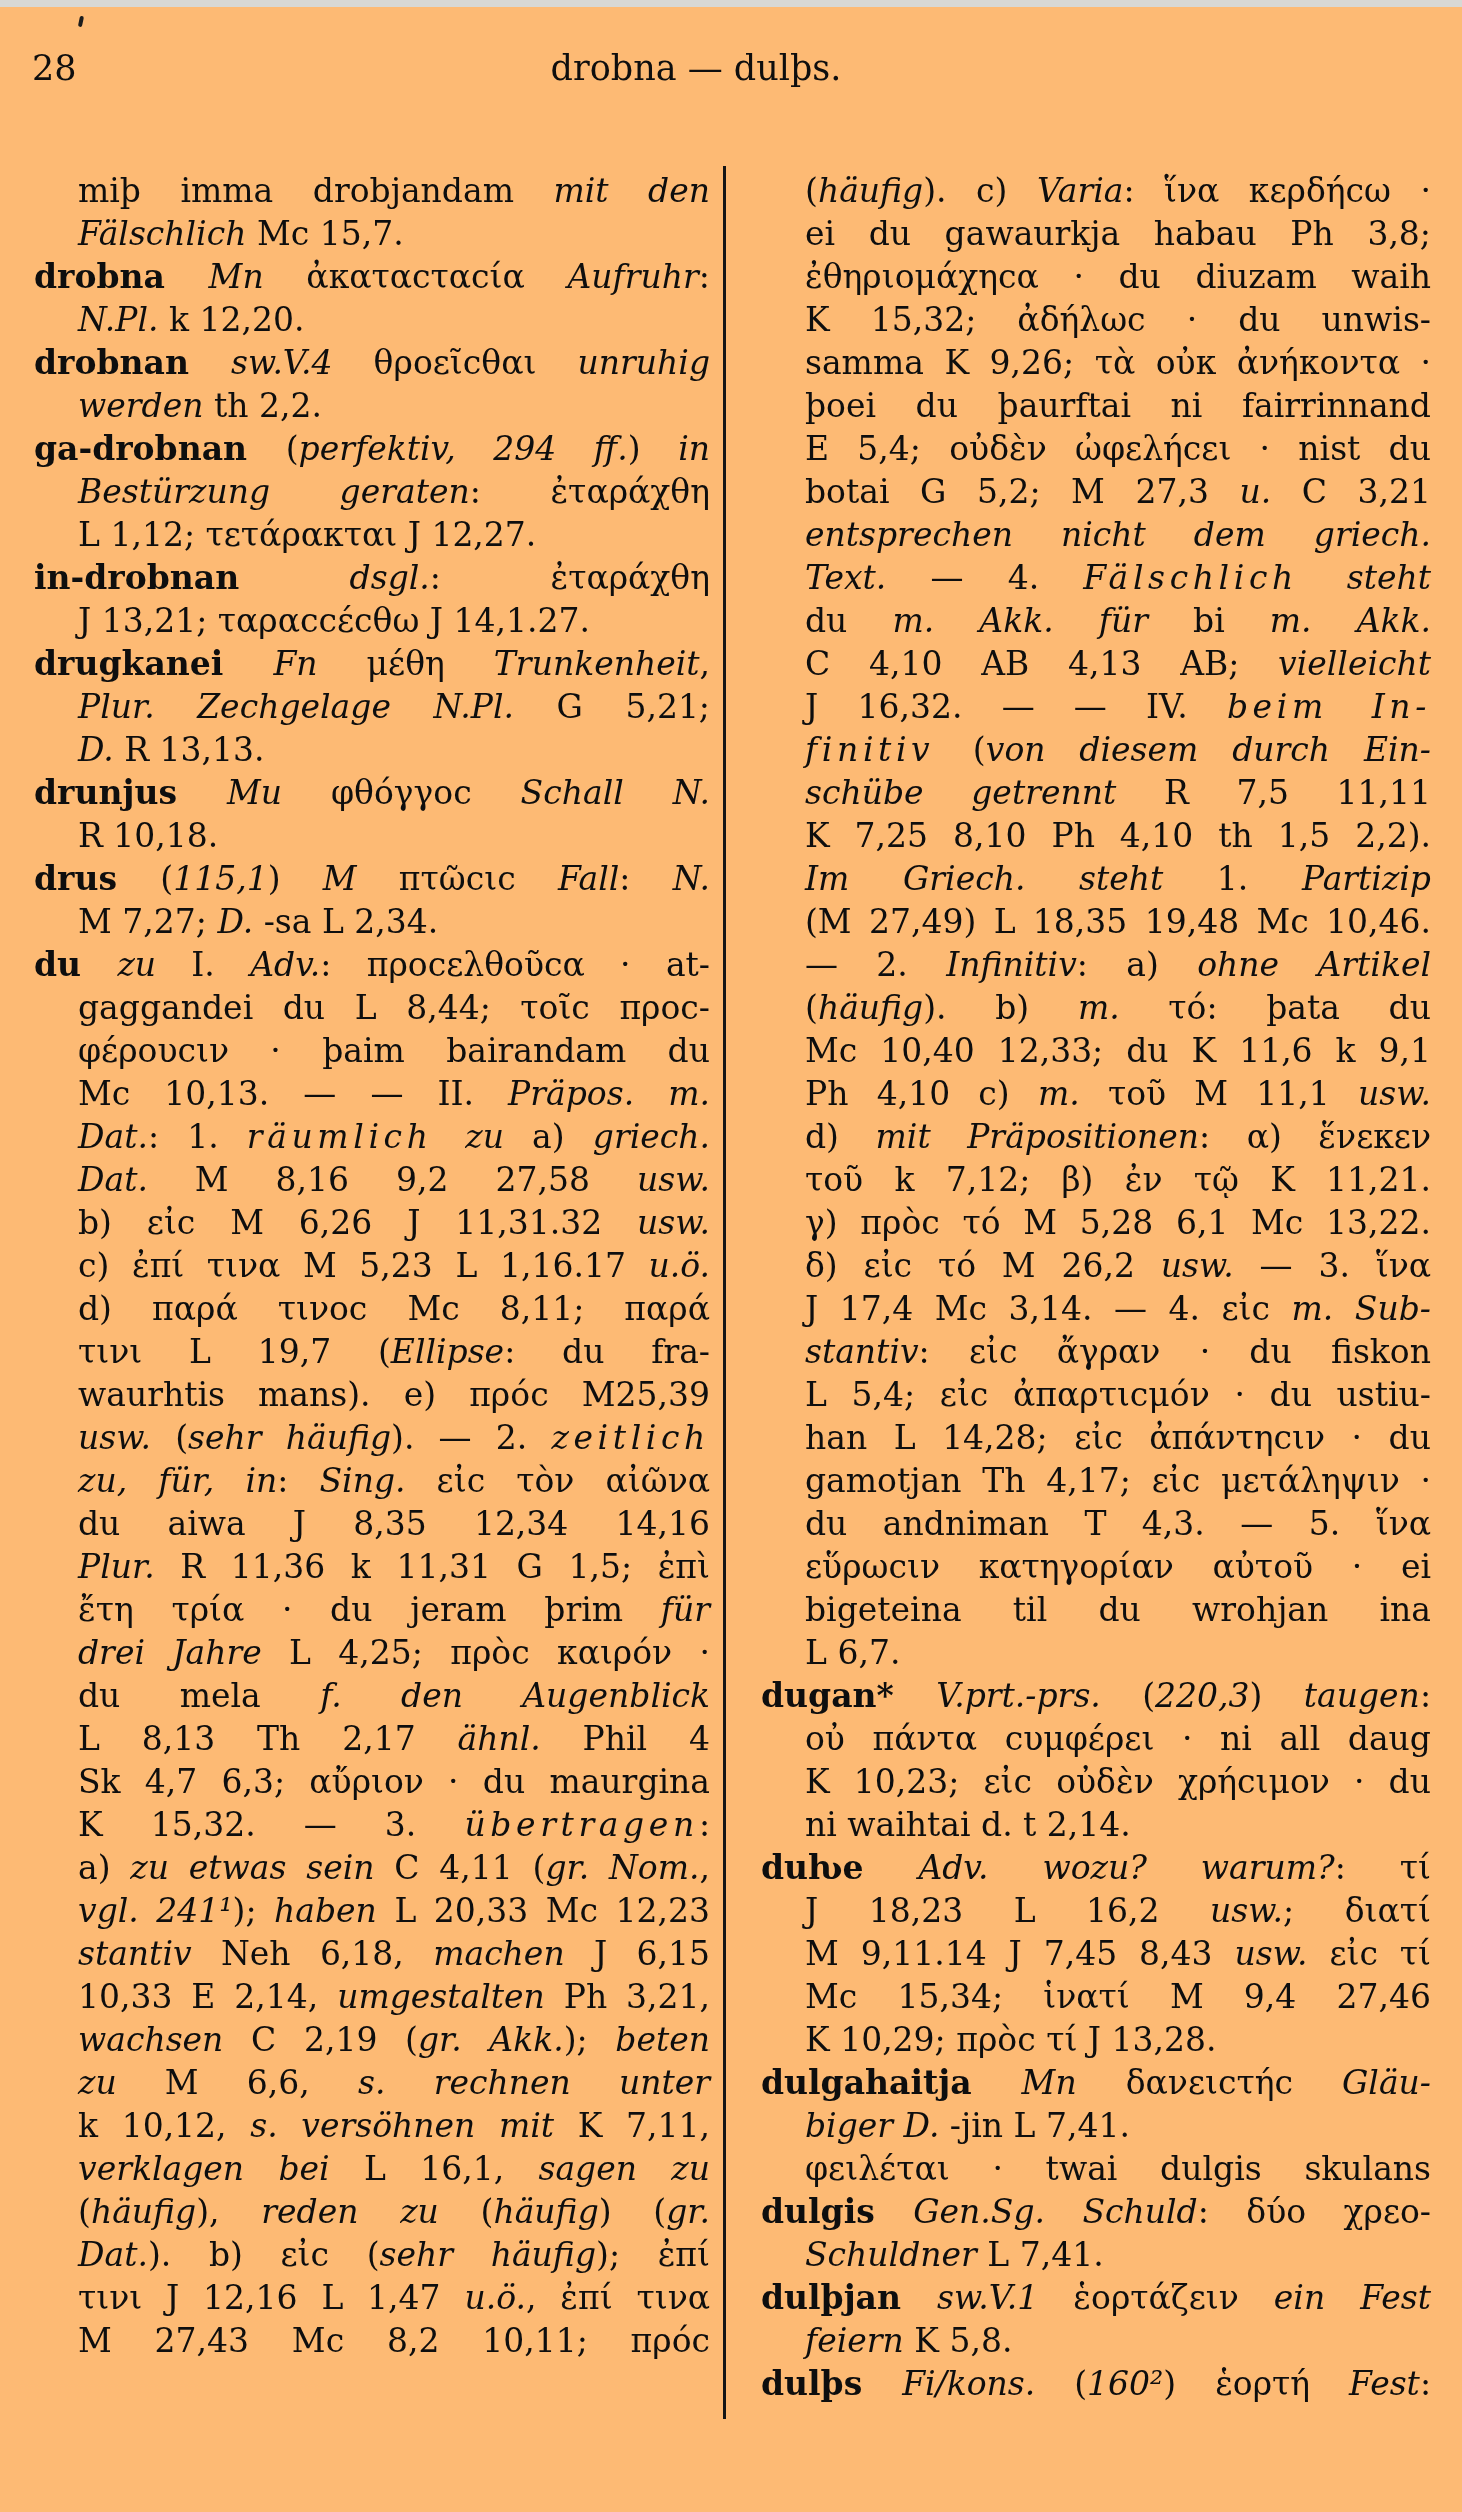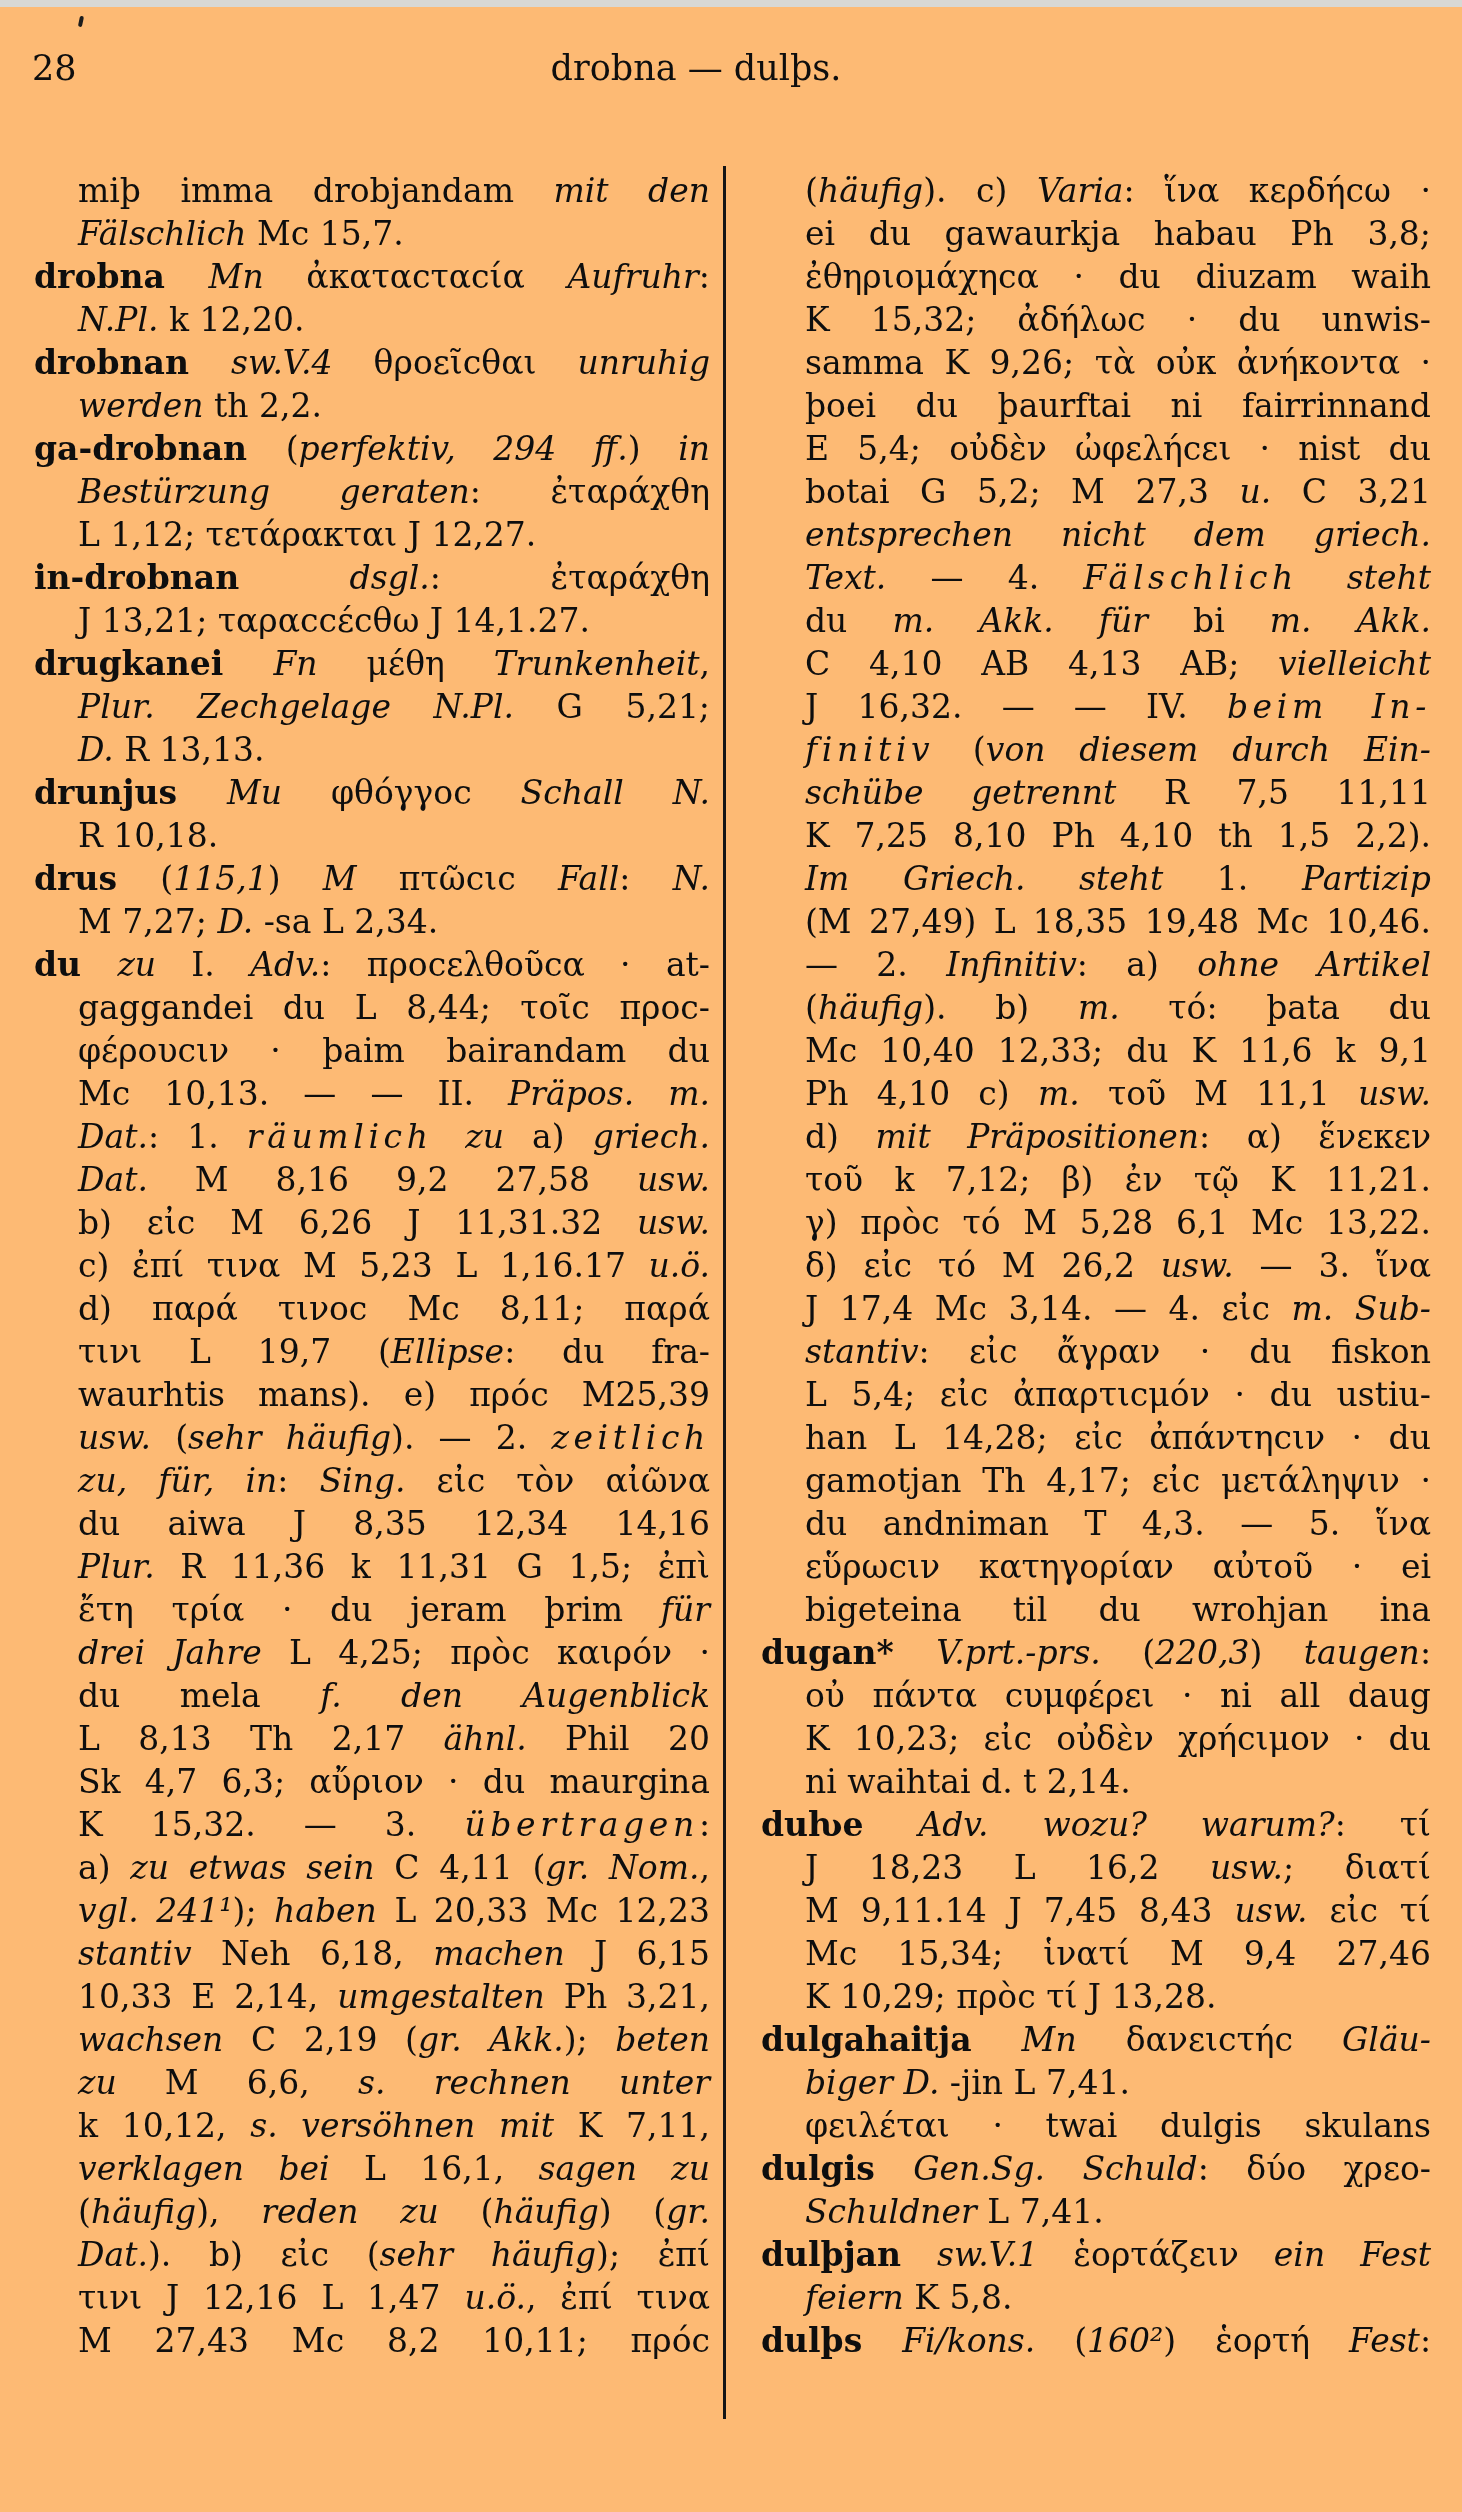--- a/index.html
+++ b/index.html
@@ -58,21 +58,21 @@
       <div class="line cont just"><span class="s-r">d) παρά τινοϲ Mc 8,11; παρά</span></div>
       <div class="line cont just"><span class="s-r">τινι L 19,7 (</span><span class="s-i">Ellipse</span><span class="s-r">: du fra-</span></div>
       <div class="line cont just"><span class="s-r">waurhtis mans). e) πρόϲ M25,39</span></div>
       <div class="line cont just"><span class="s-i">usw. </span><span class="s-r">(</span><span class="s-i">sehr häufig</span><span class="s-r">). — 2. </span><span class="s-g">zeitlich</span></div>
       <div class="line cont just"><span class="s-i">zu, für, in</span><span class="s-r">: </span><span class="s-i">Sing. </span><span class="s-r">εἰϲ τὸν αἰῶνα</span></div>
       <div class="line cont just"><span class="s-r">du aiwa J 8,35 12,34 14,16</span></div>
       <div class="line cont just"><span class="s-i">Plur. </span><span class="s-r">R 11,36 k 11,31 G 1,5; ἐπὶ</span></div>
       <div class="line cont just"><span class="s-r">ἔτη τρία · du jeram þrim </span><span class="s-i">für</span></div>
       <div class="line cont just"><span class="s-i">drei Jahre </span><span class="s-r">L 4,25; πρὸϲ καιρόν ·</span></div>
       <div class="line cont just"><span class="s-r">du mela </span><span class="s-i">f. den Augenblick</span></div>
-      <div class="line cont just"><span class="s-r">L 8,13 Th 2,17 </span><span class="s-i">ähnl. </span><span class="s-r">Phil 20</span></div>
+      <div class="line cont just"><span class="s-r">L 8,13 Th 2,17 </span><span class="s-i">ähnl. </span><span class="s-r">Phil 4</span></div>
       <div class="line cont just"><span class="s-r">Sk 4,7 6,3; αὔριον · du maurgina</span></div>
       <div class="line cont just"><span class="s-r">K 15,32. — 3. </span><span class="s-g">übertragen</span><span class="s-r">:</span></div>
       <div class="line cont just"><span class="s-r">a) </span><span class="s-i">zu etwas sein </span><span class="s-r">C 4,11 (</span><span class="s-i">gr. Nom.</span><span class="s-r">,</span></div>
       <div class="line cont just"><span class="s-i">vgl. 241¹</span><span class="s-r">); </span><span class="s-i">haben </span><span class="s-r">L 20,33 Mc 12,23</span></div>
       <div class="line cont just"><span class="s-i">stantiv </span><span class="s-r">Neh 6,18, </span><span class="s-i">machen </span><span class="s-r">J 6,15</span></div>
       <div class="line cont just"><span class="s-r">10,33 E 2,14, </span><span class="s-i">umgestalten </span><span class="s-r">Ph 3,21,</span></div>
       <div class="line cont just"><span class="s-i">wachsen </span><span class="s-r">C 2,19 (</span><span class="s-i">gr. Akk.</span><span class="s-r">); </span><span class="s-i">beten</span></div>
       <div class="line cont just"><span class="s-i">zu </span><span class="s-r">M 6,6, </span><span class="s-i">s. rechnen unter</span></div>
       <div class="line cont just"><span class="s-r">k 10,12, </span><span class="s-i">s. versöhnen mit </span><span class="s-r">K 7,11,</span></div>
       <div class="line cont just"><span class="s-i">verklagen bei </span><span class="s-r">L 16,1, </span><span class="s-i">sagen zu</span></div>
@@ -109,20 +109,21 @@
       <div class="line cont just"><span class="s-r">γ) πρὸϲ τό M 5,28 6,1 Mc 13,22.</span></div>
       <div class="line cont just"><span class="s-r">δ) εἰϲ τό M 26,2 </span><span class="s-i">usw.</span><span class="s-r"> — 3. ἵνα</span></div>
       <div class="line cont just"><span class="s-r">J 17,4 Mc 3,14. — 4. εἰϲ </span><span class="s-i">m. Sub-</span></div>
       <div class="line cont just"><span class="s-i">stantiv</span><span class="s-r">: εἰϲ ἄγραν · du fiskon</span></div>
       <div class="line cont just"><span class="s-r">L 5,4; εἰϲ ἀπαρτιϲμόν · du ustiu-</span></div>
       <div class="line cont just"><span class="s-r">han L 14,28; εἰϲ ἀπάντηϲιν · du</span></div>
       <div class="line cont just"><span class="s-r">gamotjan Th 4,17; εἰϲ μετάληψιν ·</span></div>
       <div class="line cont just"><span class="s-r">du andniman T 4,3. — 5. ἵνα</span></div>
       <div class="line cont just"><span class="s-r">εὕρωϲιν κατηγορίαν αὐτοῦ · ei</span></div>
       <div class="line cont just"><span class="s-r">bigeteina til du wrohjan ina</span></div>
+      <div class="line cont"><span class="s-r">L 6,7.</span></div>
       <div class="line head just"><span class="s-b">dugan* </span><span class="s-i">V.prt.-prs. </span><span class="s-r">(</span><span class="s-i">220,3</span><span class="s-r">) </span><span class="s-i">taugen</span><span class="s-r">:</span></div>
       <div class="line cont just"><span class="s-r">οὐ πάντα ϲυμφέρει · ni all daug</span></div>
       <div class="line cont just"><span class="s-r">K 10,23; εἰϲ οὐδὲν χρήϲιμον · du</span></div>
       <div class="line cont"><span class="s-r">ni waihtai d. t 2,14.</span></div>
       <div class="line head just"><span class="s-b">duƕe </span><span class="s-i">Adv. wozu? warum?</span><span class="s-r">: τί</span></div>
       <div class="line cont just"><span class="s-r">J 18,23 L 16,2 </span><span class="s-i">usw.</span><span class="s-r">; διατί</span></div>
       <div class="line cont just"><span class="s-r">M 9,11.14 J 7,45 8,43 </span><span class="s-i">usw. </span><span class="s-r">εἰϲ τί</span></div>
       <div class="line cont just"><span class="s-r">Mc 15,34; ἱνατί M 9,4 27,46</span></div>
       <div class="line cont"><span class="s-r">K 10,29; πρὸϲ τί J 13,28.</span></div>
       <div class="line head just"><span class="s-b">dulgahaitja </span><span class="s-i">Mn </span><span class="s-r">δανειϲτήϲ </span><span class="s-i">Gläu-</span></div>

